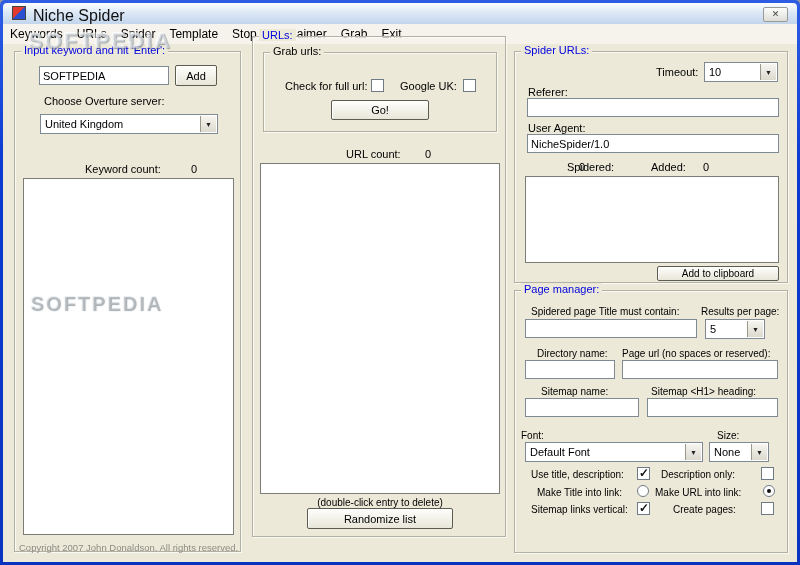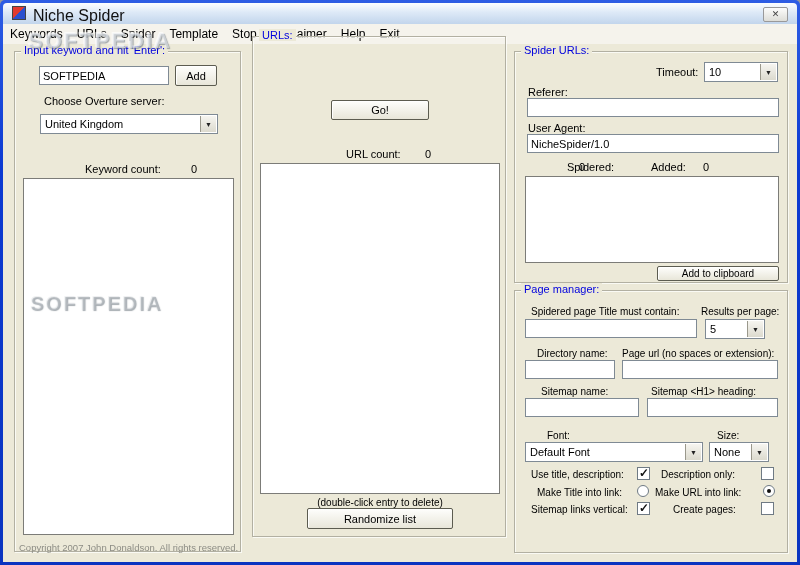--- a/index.html
+++ b/index.html
@@ -100,21 +100,21 @@
   .pm-title-input { left:10px; top:28px; width:172px; }
   .pm-results-combo { left:190px; top:28px; width:60px; }
   .pm-dir-lbl { left:22px; top:57px;text-align:right; }
   .pm-pageurl-lbl { left:107px; top:57px; }
   .pm-dir-input { left:10px; top:69px; width:90px; }
   .pm-pageurl-input { left:107px; top:69px; width:156px; }
   .pm-sname-lbl { left:26px; top:95px; }
   .pm-sh1-lbl { left:136px; top:95px; }
   .pm-sname-input { left:10px; top:107px; width:114px; }
   .pm-sh1-input { left:132px; top:107px; width:131px; }
-  .pm-font-lbl { left:32px; top:139px; }
+  .pm-font-lbl { left:6px; top:139px; }
   .pm-size-lbl { left:202px; top:139px; }
   .pm-font-combo { left:10px; top:151px; width:178px; }
   .pm-size-combo { left:194px; top:151px; width:60px; }
   .pm-usetitle-lbl { left:16px; top:178px; }
   .pm-usetitle-cb { left:122px; top:176px; }
   .pm-desconly-lbl { left:146px; top:178px; }
   .pm-desconly-cb { left:246px; top:176px; }
   .pm-titlelink-lbl { left:22px; top:196px; }
   .pm-titlelink-radio { left:122px; top:194px; }
   .pm-urllink-lbl { left:140px; top:196px; }
@@ -130,21 +130,21 @@
 
 <div class="win">
 
   <div class="titlebar">
     <span class="app-icon"></span>
     <span class="title-text">Niche Spider</span>
     <span class="close-btn"><span>✕</span></span>
   </div>
 
   <div class="menubar">
-    <span class="menu-item">Keywords</span><span class="menu-item">URLs</span><span class="menu-item">Spider</span><span class="menu-item">Template</span><span class="menu-item">Stop</span><span class="menu-item">Disclaimer</span><span class="menu-item">Help</span><span class="menu-item">Exit</span>
+    <span class="menu-item">Keywords</span><span class="menu-item">URLs</span><span class="menu-item">Spider</span><span class="menu-item">Template</span><span class="menu-item">Stop</span><span class="menu-item">Disclaimer</span><span class="menu-item">Grab</span><span class="menu-item">Exit</span>
   </div>
 
   <div class="content"></div>
 
   <div class="group g-keywords">
     <span class="legend blue">Input keyword and hit 'Enter':</span>
     <input class="tb kw-input" value="SOFTPEDIA" style="">
     <button class="btn kw-add">Add</button>
     <span class="lbl kw-server-lbl">Choose Overture server:</span>
     <div class="combo kw-server-combo">
@@ -152,20 +152,27 @@
       <span class="combo-arrow">▼</span>
     </div>
     <span class="lbl kw-count-lbl">Keyword count:</span>
     <span class="lbl kw-count-val">0</span>
     <div class="listbox kw-list"></div>
     <span class="lbl gray kw-copyright">Copyright 2007 John Donaldson. All rights reserved.</span>
   </div>
 
   <div class="group g-urls">
     <span class="legend blue">URLs:</span>
+    <div class="g-grab">
+      <span class="legend">Grab urls:</span>
+      <span class="lbl grab-full-lbl">Check for full url:</span>
+      <span class="cb grab-full-cb" data-checked="false"></span>
+      <span class="lbl grab-guk-lbl">Google UK:</span>
+      <span class="cb grab-guk-cb" data-checked="false"></span>
+    </div>
     <button class="btn grab-go">Go!</button>
     <span class="lbl url-count-lbl">URL count:</span>
     <span class="lbl url-count-val">0</span>
     <div class="listbox url-list"></div>
     <span class="lbl url-hint">(double-click entry to delete)</span>
     <button class="btn url-rand">Randomize list</button>
   </div>
 
   <div class="group g-spider">
     <span class="legend blue">Spider URLs:</span>
@@ -189,21 +196,21 @@
   <div class="group g-pm">
     <span class="legend blue">Page manager:</span>
     <span class="lbl lbl10 pm-title-lbl">Spidered page Title must contain:</span>
     <span class="lbl lbl10 pm-results-lbl">Results per page:</span>
     <input class="tb pm-title-input" value="" style="">
     <div class="combo pm-results-combo">
       <span class="combo-text">5</span>
       <span class="combo-arrow">▼</span>
     </div>
     <span class="lbl lbl10 pm-dir-lbl">Directory name:</span>
-    <span class="lbl lbl10 pm-pageurl-lbl">Page url (no spaces or extension):</span>
+    <span class="lbl lbl10 pm-pageurl-lbl">Page url (no spaces or reserved):</span>
     <input class="tb pm-dir-input" value="" style="">
     <input class="tb pm-pageurl-input" value="" style="">
     <span class="lbl lbl10 pm-sname-lbl">Sitemap name:</span>
     <span class="lbl lbl10 pm-sh1-lbl">Sitemap &lt;H1&gt; heading:</span>
     <input class="tb pm-sname-input" value="" style="">
     <input class="tb pm-sh1-input" value="" style="">
     <span class="lbl lbl10 pm-font-lbl">Font:</span>
     <span class="lbl lbl10 pm-size-lbl">Size:</span>
     <div class="combo pm-font-combo">
       <span class="combo-text">Default Font</span>

